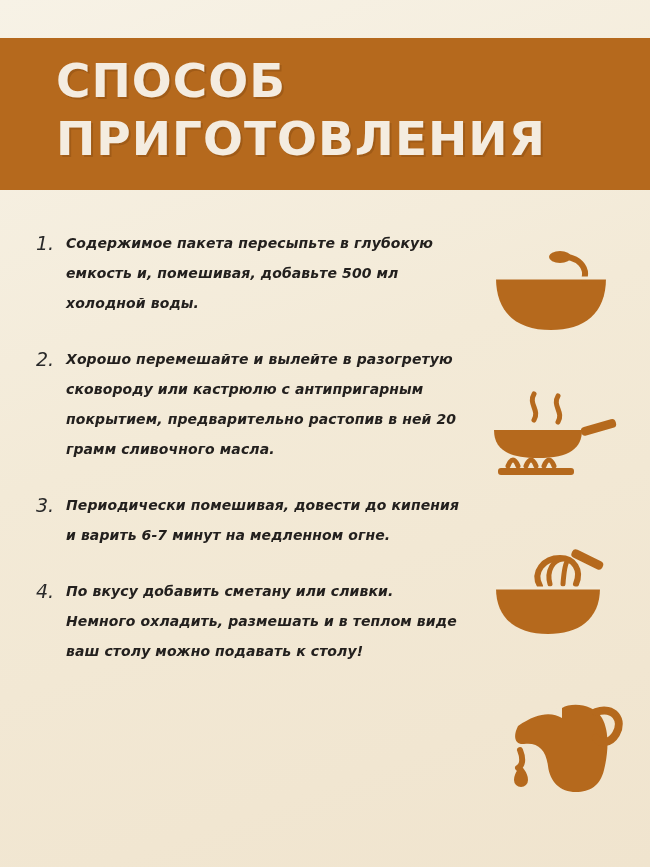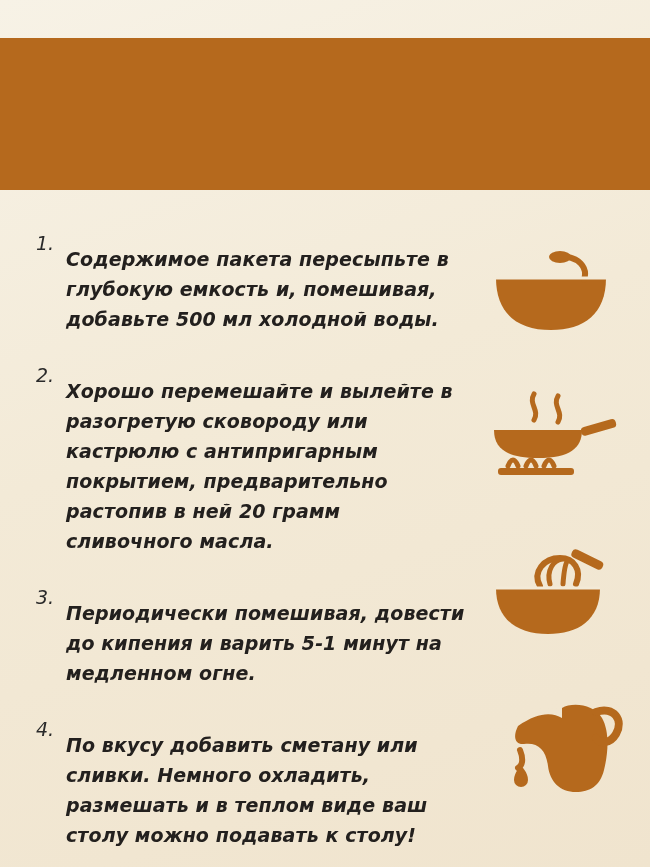--- a/index.html
+++ b/index.html
@@ -60,27 +60,26 @@
     color: #2a2a2a;
     font-size: 19px;
     line-height: 30px;
     font-weight: normal;
     font-style: italic;
     font-family: "DejaVu Sans", sans-serif;
   }
   .step-text {
     flex: 1;
     color: #23201e;
-    font-size: 19px;
+    font-size: 14px;
     line-height: 30px;
     font-style: italic;
     font-weight: bold;
     font-family: "DejaVu Sans", sans-serif;
     letter-spacing: 0.1px;
-    margin-top: 16px;
   }
   .icons {
     position: absolute;
     right: 0;
     top: 228px;
     width: 200px;
     height: 600px;
   }
   .icon-wrap {
     position: absolute;
@@ -93,36 +92,37 @@
   .icon-whisk { left: 38px; top: 318px; }
   .icon-jug { left: 48px; top: 468px; }
   svg { display: block; }
 </style>
 </head>
 <body>
 
 <div class="page">
 
   <div class="header-band"></div>
+  <div class="header-title">СПОСОБ ПРИГОТОВЛЕНИЯ</div>
 
   <div class="steps">
 
     <div class="step">
       <div class="step-num">1.</div>
       <div class="step-text">Содержимое пакета пересыпьте в глубокую емкость и, помешивая, добавьте 500 мл холодной воды.</div>
     </div>
 
     <div class="step">
       <div class="step-num">2.</div>
       <div class="step-text">Хорошо перемешайте и вылейте в разогретую сковороду или кастрюлю с антипригарным покрытием, предварительно растопив в ней 20 грамм сливочного масла.</div>
     </div>
 
     <div class="step">
       <div class="step-num">3.</div>
-      <div class="step-text">Периодически помешивая, довести до кипения и варить 5-1 минут на медленном огне.</div>
+      <div class="step-text">Периодически помешивая, довести до кипения и варить 6-7 минут на медленном огне.</div>
     </div>
 
     <div class="step">
       <div class="step-num">4.</div>
       <div class="step-text">По вкусу добавить сметану или сливки. Немного охладить, размешать и в теплом виде ваш столу можно подавать к столу!</div>
     </div>
 
   </div>
 
   <div class="icons">

